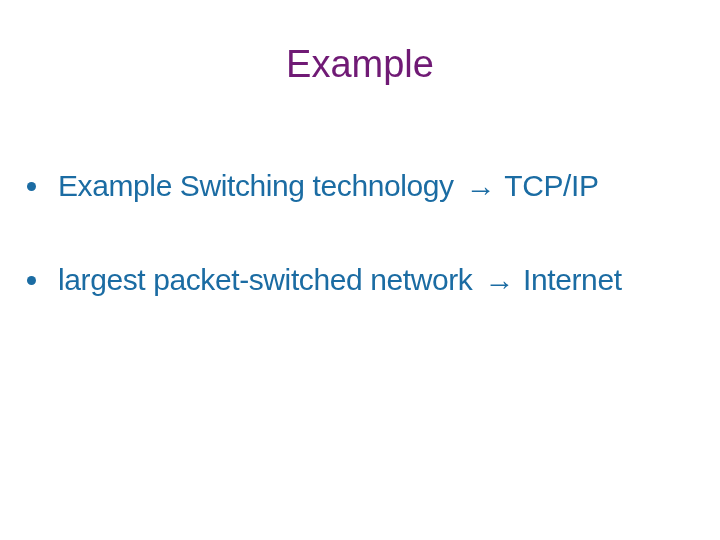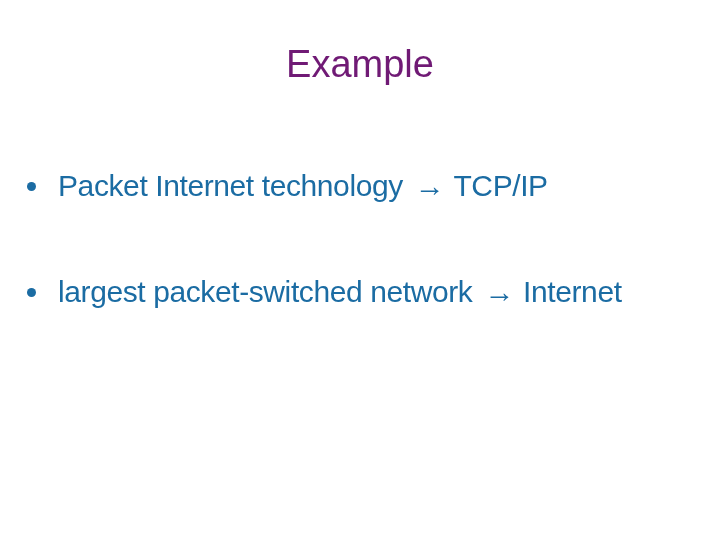--- a/index.html
+++ b/index.html
@@ -34,21 +34,21 @@
     left: 0;
     width: 720px;
     height: 44px;
     line-height: 44px;
     display: flex;
     align-items: center;
     padding-left: 27px;
     box-sizing: border-box;
   }
   .bullet-row.row-1 { top: 164px; }
-  .bullet-row.row-2 { top: 270px; }
+  .bullet-row.row-2 { top: 258px; }
   .bullet-dot {
     flex: 0 0 auto;
     width: 9px;
     height: 9px;
     border-radius: 50%;
     background: #1b6ca3;
     margin-right: 22px;
   }
   .bullet-text {
     font-size: 30px;
@@ -66,21 +66,21 @@
 </head>
 <body>
 
 <div class="slide">
 
   <h1 class="slide-title">Example</h1>
 
   <div class="bullet-row row-1">
     <span class="bullet-dot"></span>
     <span class="bullet-text">
-      <span>Packet Internet technology</span><span class="arrow-glyph">→</span><span>TCP/IP</span>
+      <span>Example Switching technology</span><span class="arrow-glyph">→</span><span>TCP/IP</span>
     </span>
   </div>
 
   <div class="bullet-row row-2">
     <span class="bullet-dot"></span>
     <span class="bullet-text">
       <span>largest packet-switched network</span><span class="arrow-glyph">→</span><span>Internet</span>
     </span>
   </div>
 

